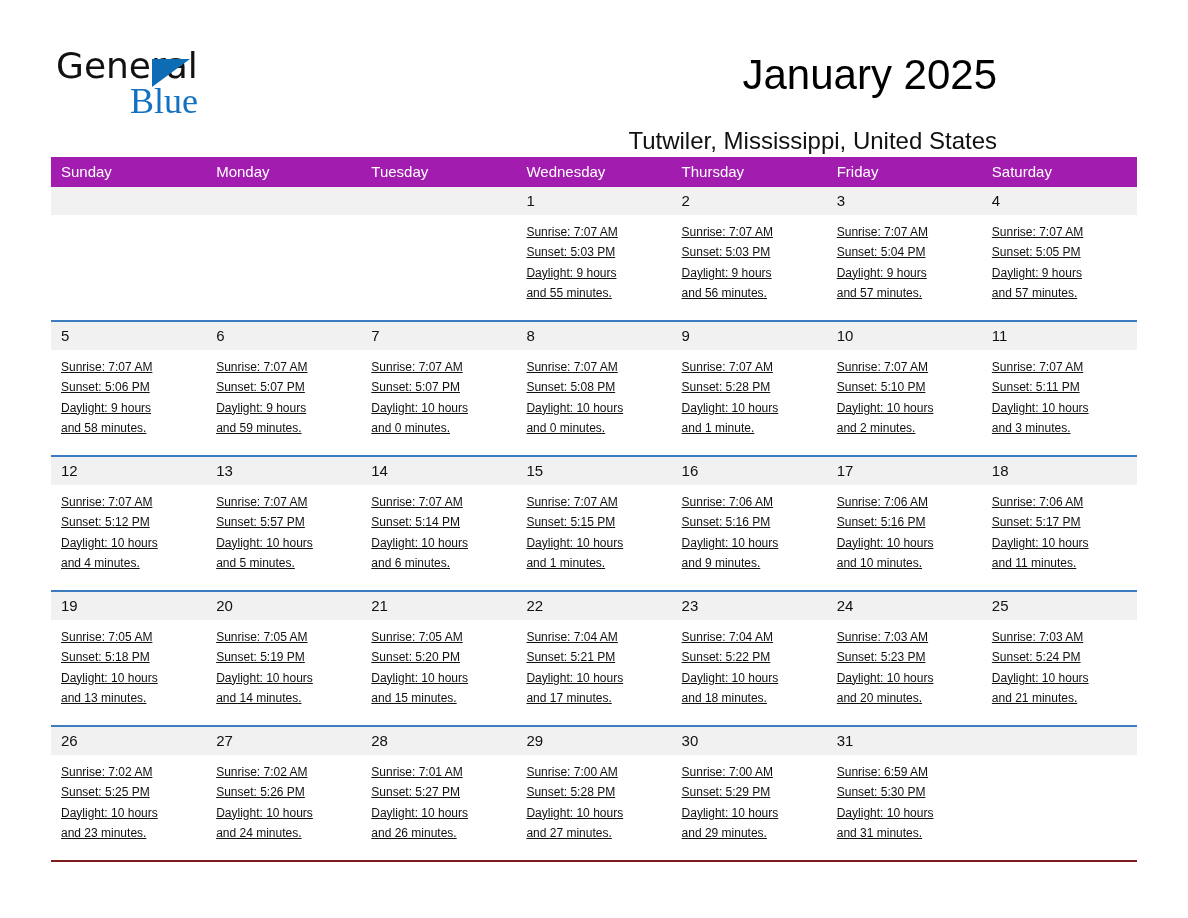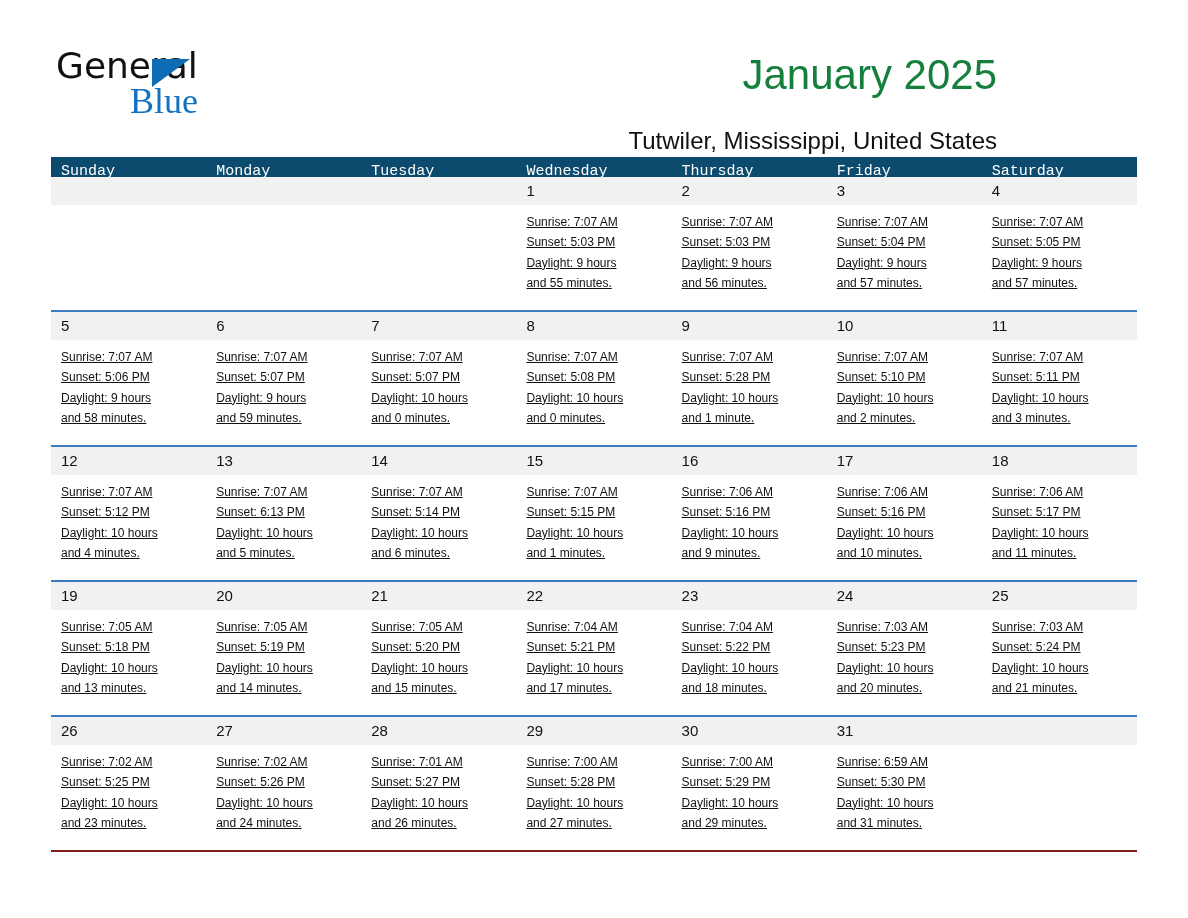--- a/index.html
+++ b/index.html
@@ -69,21 +69,21 @@
 
   .title-block {
     position: absolute;
     right: 56px;
     top: 50px;
     text-align: right;
   }
   .cal-title {
     font-size: 42px;
     font-weight: 400;
-    color: #15803d;
+    color: #000000;
     line-height: 50px;
     white-space: nowrap;
   }
   .cal-subtitle {
     font-size: 24px;
     font-weight: 400;
     color: #111111;
     line-height: 34px;
     margin-top: 24px;
     white-space: nowrap;
@@ -92,23 +92,22 @@
   
   .calendar {
     position: absolute;
     left: 51px;
     top: 157px;
     width: 1086px;
   }
   .weekdays {
     display: grid;
     grid-template-columns: repeat(7, 1fr);
-    background: #0c4a6e;
-    height: 20px;
-    font-family: Liberation Mono, monospace;
+    background: #a21caf;
+    height: 30px;
   }
   .weekday {
     color: #ffffff;
     font-size: 15px;
     line-height: 30px;
     padding-left: 10px;
     box-sizing: border-box;
     white-space: nowrap;
   }
   .week {
@@ -300,21 +299,21 @@
               <div>Sunrise: 7:07 AM</div>
               <div>Sunset: 5:12 PM</div>
               <div>Daylight: 10 hours</div>
               <div>and 4 minutes.</div>
             </div>
           </div>
           <div class="cell">
             <span class="daynum">13</span>
             <div class="info">
               <div>Sunrise: 7:07 AM</div>
-              <div>Sunset: 6:13 PM</div>
+              <div>Sunset: 5:57 PM</div>
               <div>Daylight: 10 hours</div>
               <div>and 5 minutes.</div>
             </div>
           </div>
           <div class="cell">
             <span class="daynum">14</span>
             <div class="info">
               <div>Sunrise: 7:07 AM</div>
               <div>Sunset: 5:14 PM</div>
               <div>Daylight: 10 hours</div>

